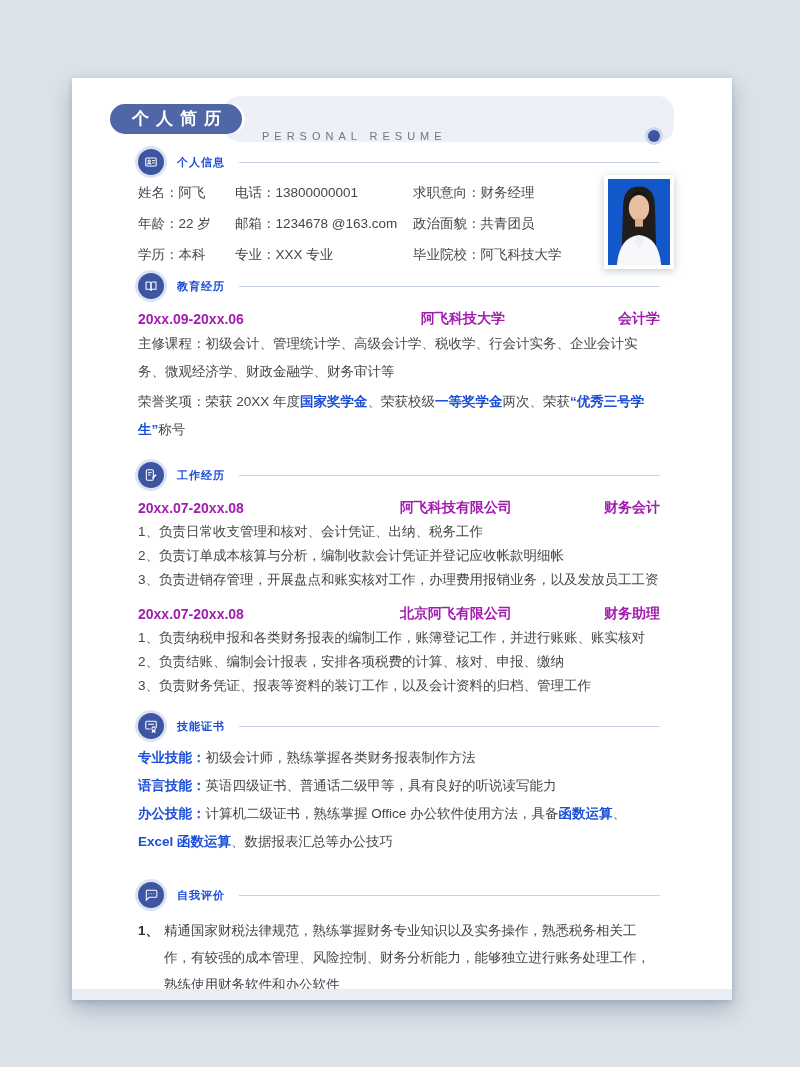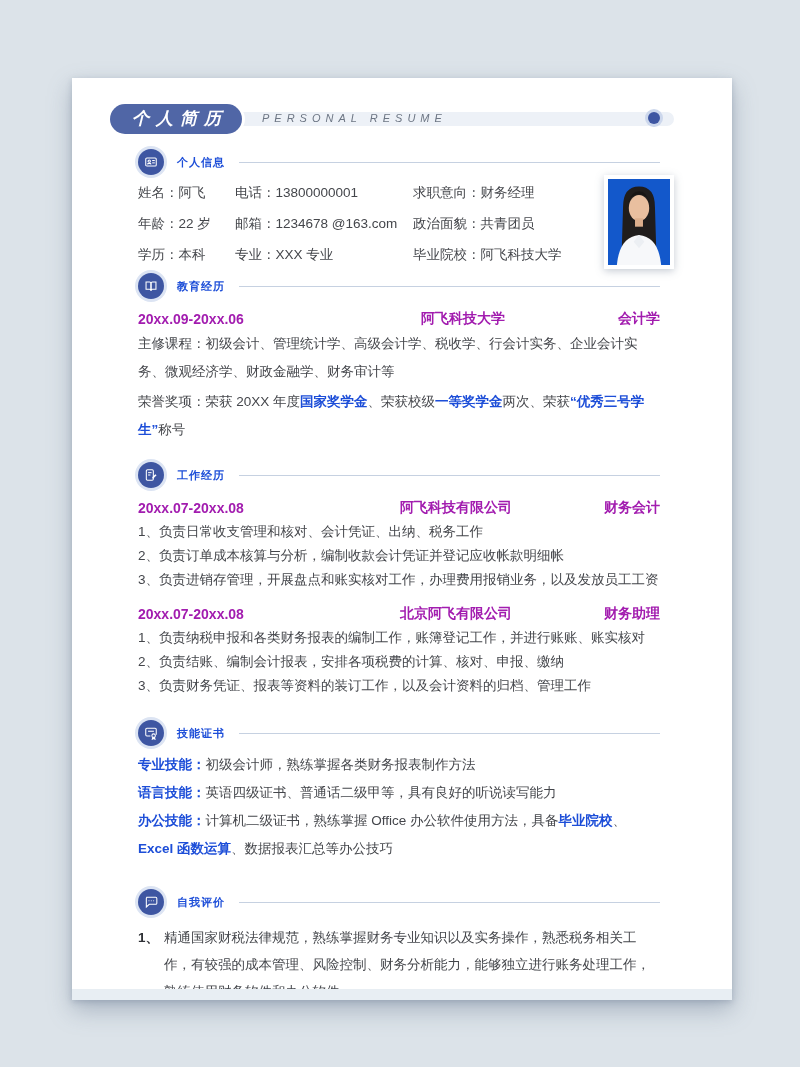--- a/index.html
+++ b/index.html
@@ -17,35 +17,35 @@
     box-shadow:0 10px 22px rgba(96,112,138,.40), 0 2px 6px rgba(96,112,138,.30);
     overflow:hidden;
   }
   .paper-footer-band{
     position:absolute; left:0; bottom:0; width:100%; height:11px;
     background:#e8eef3;
   }
   
   .header-bar{
     margin:26px 58px 0 38px;
-    display:flex; align-items:center; height:30px;font-style:italic;
+    display:flex; align-items:center; height:30px;
   }
   .pill-dark{
     flex:0 0 auto; z-index:2;
     background:#5066a6; color:#ffffff;
     height:30px; line-height:30px;
     padding:0 14px 0 22px;
     border-radius:16px;
     font-size:17px; font-weight:bold; letter-spacing:7px;
     box-shadow:3px 0 0 0 #ffffff;
   }
   .pill-light{
     flex:1 1 auto; margin-left:-18px;
-    background:#edf1f7; height:14px; border-radius:16px;
-    display:flex; align-items:flex-start;
+    background:#edf1f7; height:46px; border-radius:16px;
+    display:flex; align-items:flex-end;
     padding-left:38px; padding-right:10px;
     color:#6d7684; font-size:11px; letter-spacing:5px;
   }
   .pill-light .spacer{flex:1;}
   .end-dot{
     width:12px; height:12px; border-radius:50%;
     background:#3e56a2; box-shadow:0 0 0 3px #ccd7ec;
     margin-right:4px;
   }
   
@@ -212,37 +212,37 @@
       <span class="entry-date">20xx.07-20xx.08</span>
       <span class="entry-org">北京阿飞有限公司</span>
       <span class="entry-role">财务助理</span>
     </div>
     <div class="duty-list">
       <div>1、负责纳税申报和各类财务报表的编制工作，账簿登记工作，并进行账账、账实核对</div>
       <div>2、负责结账、编制会计报表，安排各项税费的计算、核对、申报、缴纳</div>
       <div>3、负责财务凭证、报表等资料的装订工作，以及会计资料的归档、管理工作</div>
     </div>
 
-    <div class="section-head" style="margin-top:20px">
+    <div class="section-head" style="margin-top:13px">
       <span class="sec-icon">
         <svg viewBox="0 0 24 24" fill="none" stroke="#ffffff" stroke-width="1.8">
           <path d="M21 15V6a2 2 0 0 0-2-2H5a2 2 0 0 0-2 2v9a2 2 0 0 0 2 2h6"></path>
           <line x1="7" y1="9" x2="17" y2="9"></line>
           <circle cx="16.5" cy="16.5" r="3"></circle>
           <path d="M15.2 19l-.9 3.5 2.2-1.2 2.2 1.2-.9-3.5"></path>
         </svg>
       </span>
       <span class="sec-title">技能证书</span>
       <span class="sec-rule"></span>
     </div>
 
     <div class="skills-block">
       <div class="skill-line"><span class="b">专业技能：</span><span>初级会计师，熟练掌握各类财务报表制作方法</span></div>
       <div class="skill-line"><span class="b">语言技能：</span><span>英语四级证书、普通话二级甲等，具有良好的听说读写能力</span></div>
-      <div class="skill-line"><span class="b">办公技能：</span><span>计算机二级证书，熟练掌握 Office 办公软件使用方法，具备</span><span class="b">毕业院校</span><span>、</span><span class="b">Excel 函数运算</span><span>、数据报表汇总等办公技巧</span></div>
+      <div class="skill-line"><span class="b">办公技能：</span><span>计算机二级证书，熟练掌握 Office 办公软件使用方法，具备</span><span class="b">函数运算</span><span>、</span><span class="b">Excel 函数运算</span><span>、数据报表汇总等办公技巧</span></div>
     </div>
 
     <div class="section-head" style="margin-top:24px">
       <span class="sec-icon">
         <svg viewBox="0 0 24 24" fill="none" stroke="#ffffff" stroke-width="1.8">
           <path d="M4 4h16a2 2 0 0 1 2 2v8a2 2 0 0 1-2 2H9l-5 4.5V6a2 2 0 0 1 2-2z"></path>
           <circle cx="8.5" cy="10" r="0.9" fill="#ffffff" stroke="none"></circle>
           <circle cx="12.5" cy="10" r="0.9" fill="#ffffff" stroke="none"></circle>
           <circle cx="16.5" cy="10" r="0.9" fill="#ffffff" stroke="none"></circle>
         </svg>

